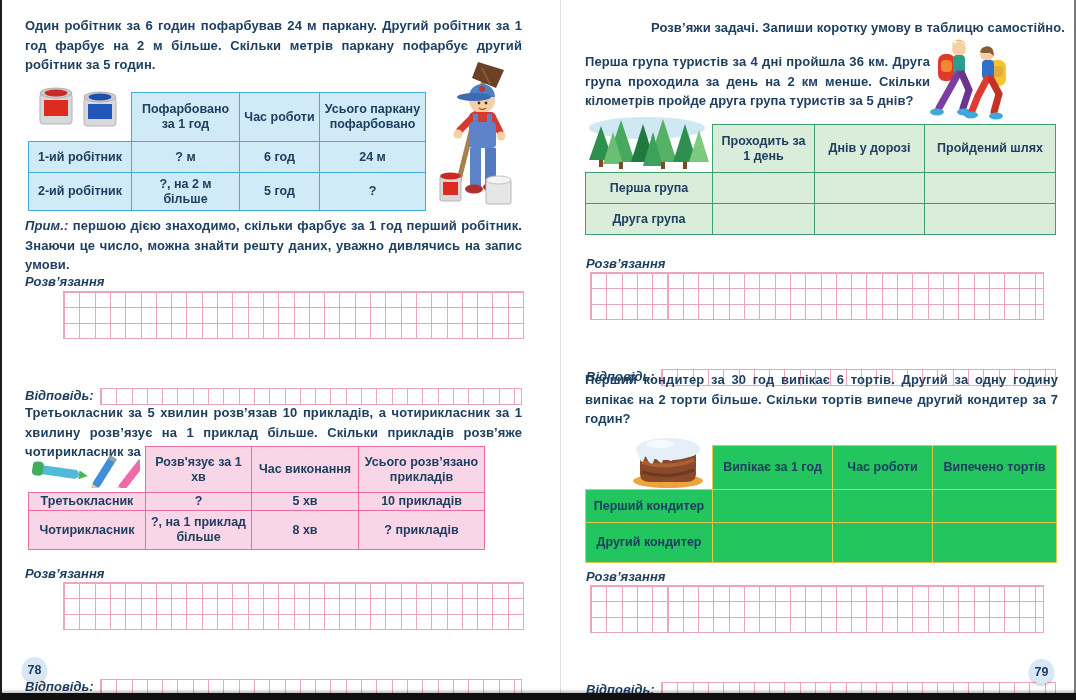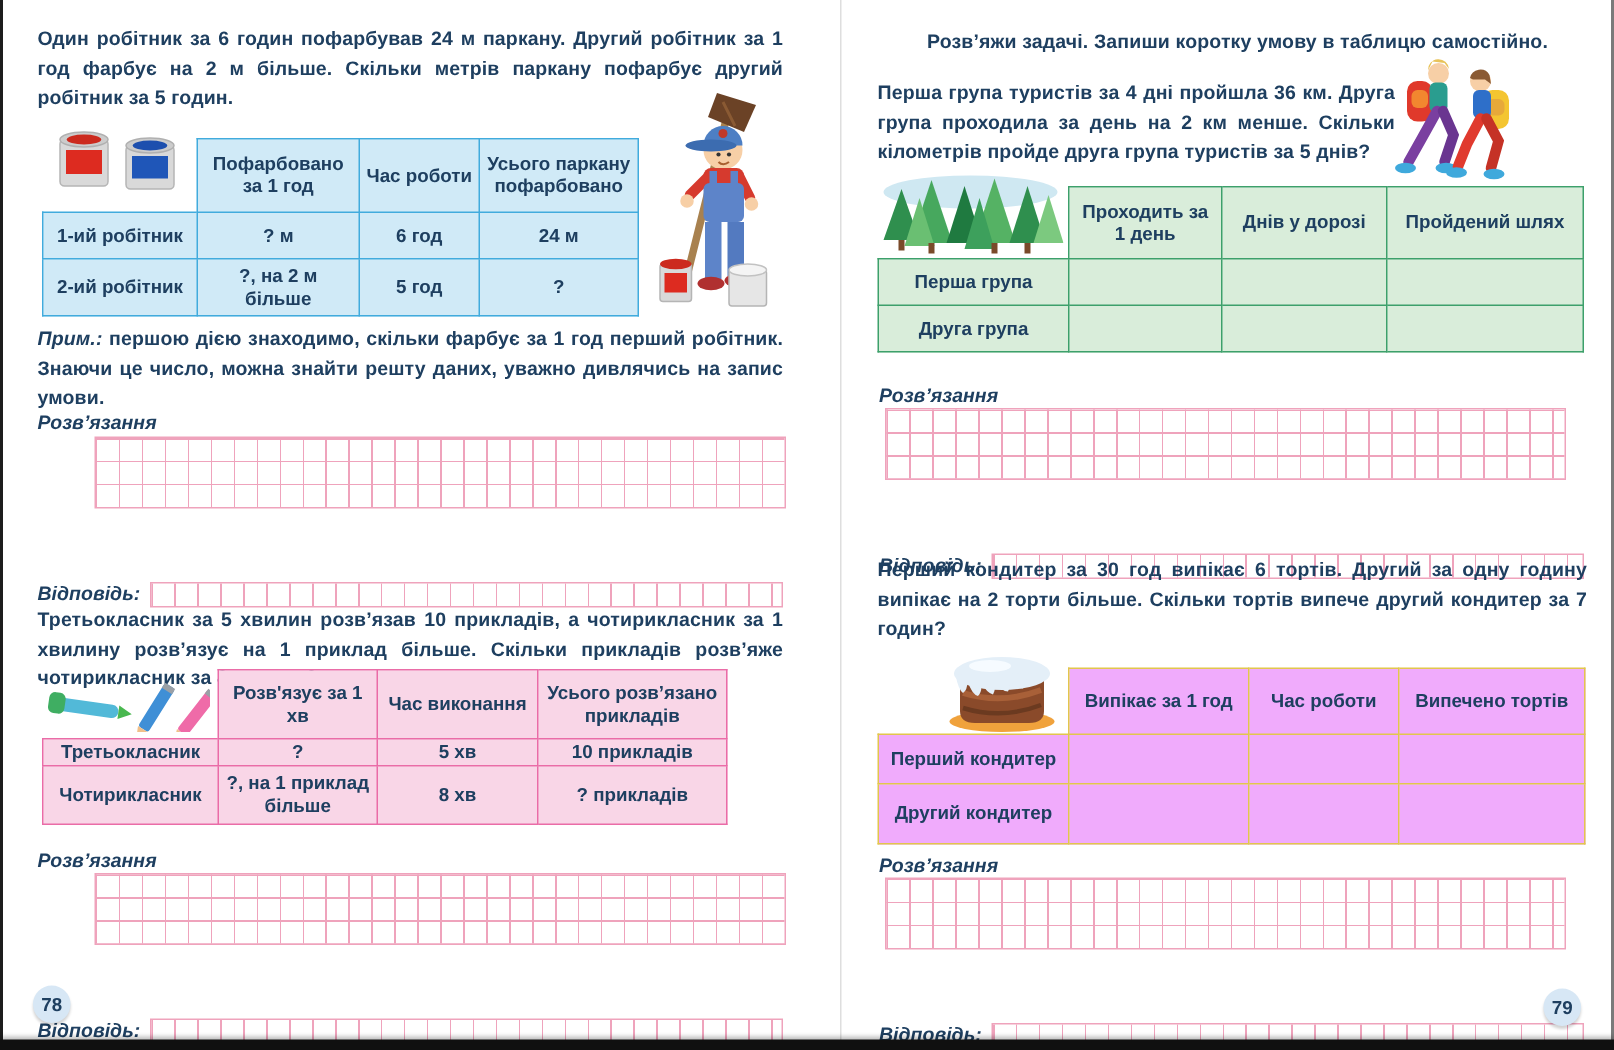--- a/index.html
+++ b/index.html
@@ -9,32 +9,32 @@
   }
   .edge-left{position:absolute;left:0;top:0;width:2px;height:100%;background:#1c1c1c;}
   .edge-right{position:absolute;right:0;top:0;width:2px;height:100%;background:#7a7a7a;}
   .edge-bottom{position:absolute;left:0;right:0;bottom:0;height:7px;background:#101010;box-shadow:0 -2px 3px rgba(0,0,0,.25);}
   .gutter{position:absolute;left:560px;top:0;width:1px;height:100%;background:#dedede;}
 
   .prob{
     position:absolute; color:#1e3f60; font-size:13px; line-height:19.5px;
     font-weight:600; text-align:justify; letter-spacing:.1px;
   }
-  .single{text-align:center;}
+  .single{text-align:right;}
   .note i{font-style:italic;}
 
   table.ptable{position:absolute; border-collapse:collapse; table-layout:fixed;}
   table.ptable td{
     font-size:12.5px; font-weight:600; color:#1e3f60; text-align:center;
     vertical-align:middle; padding:1px 4px; line-height:15px;
   }
   table.blue  td{border:1.5px solid #41abdd; background:#d0eaf7;}
   table.pink  td{border:1.5px solid #ea6ca7; background:#f9d6e7;}
   table.green td{border:1.5px solid #3da06b; background:#d9edda;}
-  table.yellow td{border:1.5px solid #e2c64c; background:#f0abfc;}
+  table.yellow td{border:1.5px solid #e2c64c; background:#22c55e;}
   table.ptable td.nocell{border:none; background:transparent;}
 
   .sollabel{
     position:absolute; font-style:italic; font-weight:600; font-size:13px; color:#1e3f60;
   }
   .sgrid{
     position:absolute; border:1px solid #efa3bc; background-color:#fff;
     background-image:
       repeating-linear-gradient(to right, #efa3bc 0 1px, transparent 1px 15.3px),
       repeating-linear-gradient(to bottom, #efa3bc 0 1px, transparent 1px 15.3px);

